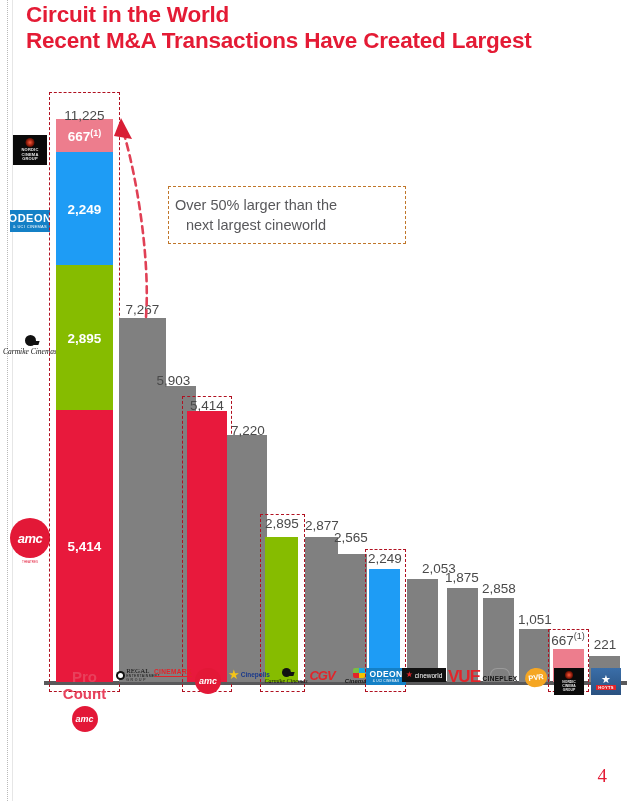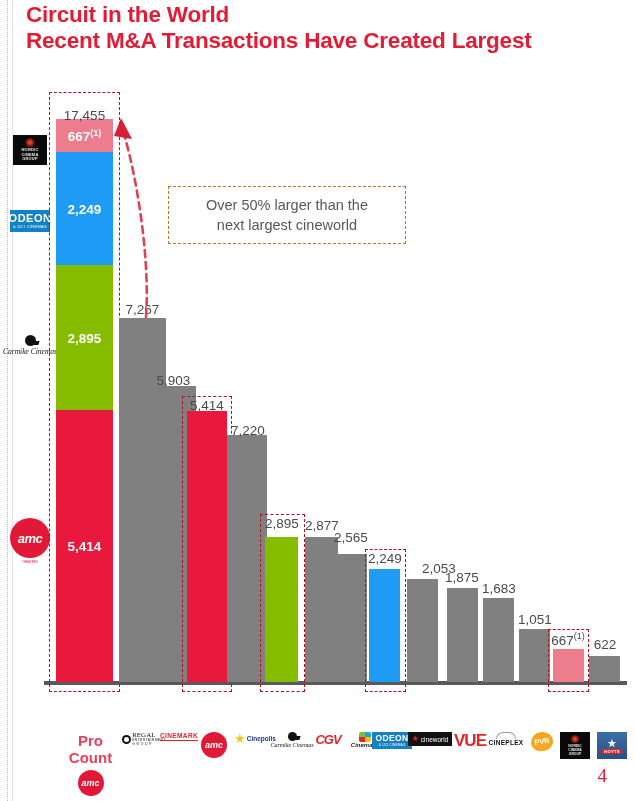--- a/index.html
+++ b/index.html
@@ -123,21 +123,21 @@
   .callout {
     position: absolute;
     left: 168px;
     top: 186px;
     width: 238px;
     height: 58px;
     border: 1.6px dashed #C0762A;
     box-sizing: border-box;
     display: flex;
     align-items: center;
-    justify-content: center;
+    justify-content: flex-start;
     text-align: center;
     color: #58585B;
     font-size: 14.5px;
     line-height: 20px;
     padding: 0 6px;
   }
 
   
   .arrow-svg {
     position: absolute;
@@ -208,26 +208,25 @@
     background: #E31837; color: #fff;
     display: flex; align-items: center; justify-content: center;
     font-size: 13px; font-weight: bold; font-style: italic; letter-spacing: -.5px;
   }
   .logo-amc-wrap { display:flex; flex-direction:column; align-items:center; }
   .logo-amc-sub { font-size: 3px; color:#E31837; margin-top:2px; white-space:nowrap; }
 
   
   .xlogo {
     position: absolute;
-    top: 732px;
+    top: 668px;
     display: flex;
     flex-direction: column;
     align-items: center;
     justify-content: space-between;
-    margin-left: 6px;
   }
   .proforma {
     color: #E8415C;
     font-size: 15px;
     font-weight: bold;
     line-height: 17px;
     text-align: center;
   }
   .logo-regal { display:flex; align-items:center; gap:1px; }
   .logo-regal .rc {
@@ -380,21 +379,21 @@
       <div class="bar-seg" style="height:113px; background:#1E9CF5;">
         <div class="seg-label">2,249</div>
       </div>
       <div class="bar-seg" style="height:145px; background:#86BC00;">
         <div class="seg-label">2,895</div>
       </div>
       <div class="bar-seg" style="height:272px; background:#E8193C;">
         <div class="seg-label">5,414</div>
       </div>
     </div>
-    <div class="val-label" style="left:56px; width:57px; top:108px;">17,455</div>
+    <div class="val-label" style="left:56px; width:57px; top:108px;">11,225</div>
     <div class="hl-box" style="left:49px; top:92px; width:71px; height:600px;"></div>
 
     <div class="bar-col" style="left:119px; width:47px; height:364px; background:#808080;"></div>
     <div class="val-label" style="left:115px; width:55px; top:302px;">7,267</div>
 
     <div class="bar-col" style="left:149px; width:47px; height:296px; background:#808080;"></div>
     <div class="val-label" style="left:146px; width:55px; top:373px;">5,903</div>
 
     <div class="bar-col" style="left:187px; width:40px; height:271px; background:#E8193C;"></div>
     <div class="val-label" style="left:181px; width:52px; top:398px;">5,414</div>
@@ -417,33 +416,33 @@
     <div class="val-label" style="left:363px; width:44px; top:551px;">2,249</div>
     <div class="hl-box" style="left:365px; top:549px; width:41px; height:143px;"></div>
 
     <div class="bar-col" style="left:407px; width:31px; height:103px; background:#808080;"></div>
     <div class="val-label" style="left:400px; width:44px; top:561px;margin-left:17px;">2,053</div>
 
     <div class="bar-col" style="left:447px; width:31px; height:94px; background:#808080;"></div>
     <div class="val-label" style="left:440px; width:44px; top:570px;">1,875</div>
 
     <div class="bar-col" style="left:483px; width:31px; height:84px; background:#808080;"></div>
-    <div class="val-label" style="left:477px; width:44px; top:581px;">1,683</div>
+    <div class="val-label" style="left:477px; width:44px; top:581px;">2,858</div>
 
     <div class="bar-col" style="left:519px; width:31px; height:53px; background:#808080;"></div>
     <div class="val-label" style="left:513px; width:44px; top:612px;">1,051</div>
 
     <div class="bar-col" style="left:553px; width:31px; height:33px; background:#ED7D8D;"></div>
     <div class="val-label" style="left:546px; width:44px; top:631px;">
       <span>667</span><span class="sup">(1)</span>
     </div>
     <div class="hl-box" style="left:548px; top:629px; width:41px; height:63px;"></div>
 
     <div class="bar-col" style="left:589px; width:31px; height:26px; background:#808080;"></div>
-    <div class="val-label" style="left:583px; width:44px; top:637px;">622</div>
+    <div class="val-label" style="left:583px; width:44px; top:637px;">221</div>
 
     <div class="callout">
       <div>
         <div>Over 50% larger than the</div>
         <div>next largest cineworld</div>
       </div>
     </div>
 
     <svg class="arrow-svg" viewBox="0 0 60 210">
       <path d="M 38 205 C 42 150, 30 70, 16 22" stroke="#E04055" stroke-width="2.6" fill="none" stroke-dasharray="7 5" stroke-linecap="round"></path>

